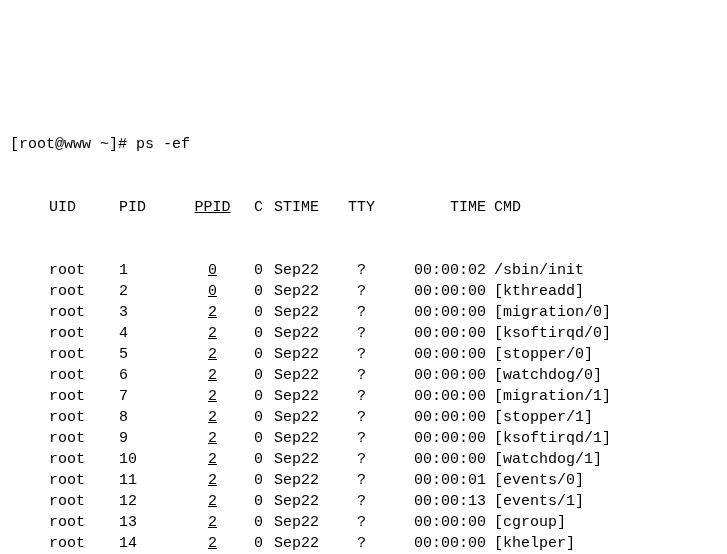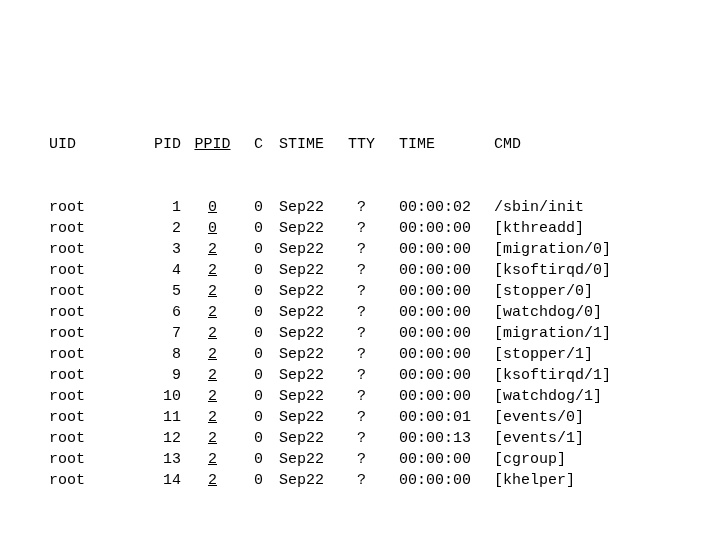--- a/index.html
+++ b/index.html
@@ -16,34 +16,35 @@
       padding: 8px 10px;
       white-space: pre;
     }
     .line {
       display: flex;
     }
     .prompt-line {
       margin-bottom: 0;
     }
     .col-uid { width: 70px; text-align: left; margin-left: 39px; }
-    .col-pid { width: 70px; text-align: right; padding-right: 8px; }
+    .col-pid { width: 70px; text-align: left; padding-right: 8px; }
     .col-ppid { width: 55px; text-align: center; padding-right: 8px; text-decoration: underline; }
     .col-c { width: 25px; text-align: right; padding-right: 6px; }
-    .col-stime { width: 55px; text-align: right; }
+    .col-stime { width: 55px; text-align: center; }
     .col-tty { width: 75px; text-align: center; }
-    .col-time { width: 95px; padding-right: 8px; }
+    .col-time { width: 95px; text-align: right; padding-right: 8px; }
     .col-cmd { flex: 1; text-align: left; }
   </style>
 </head>
 <body>
 
 
 
 <div>
+  <div class="prompt-line"><span>[root@www ~]# </span><span>ps -ef</span></div>
   <div class="line">
     <span class="col-uid">UID</span>
     <span class="col-pid">PID</span>
     <span class="col-ppid">PPID</span>
     <span class="col-c">C</span>
     <span class="col-stime">STIME</span>
     <span class="col-tty">TTY</span>
     <span class="col-time">TIME</span>
     <span class="col-cmd">CMD</span>
   </div>

